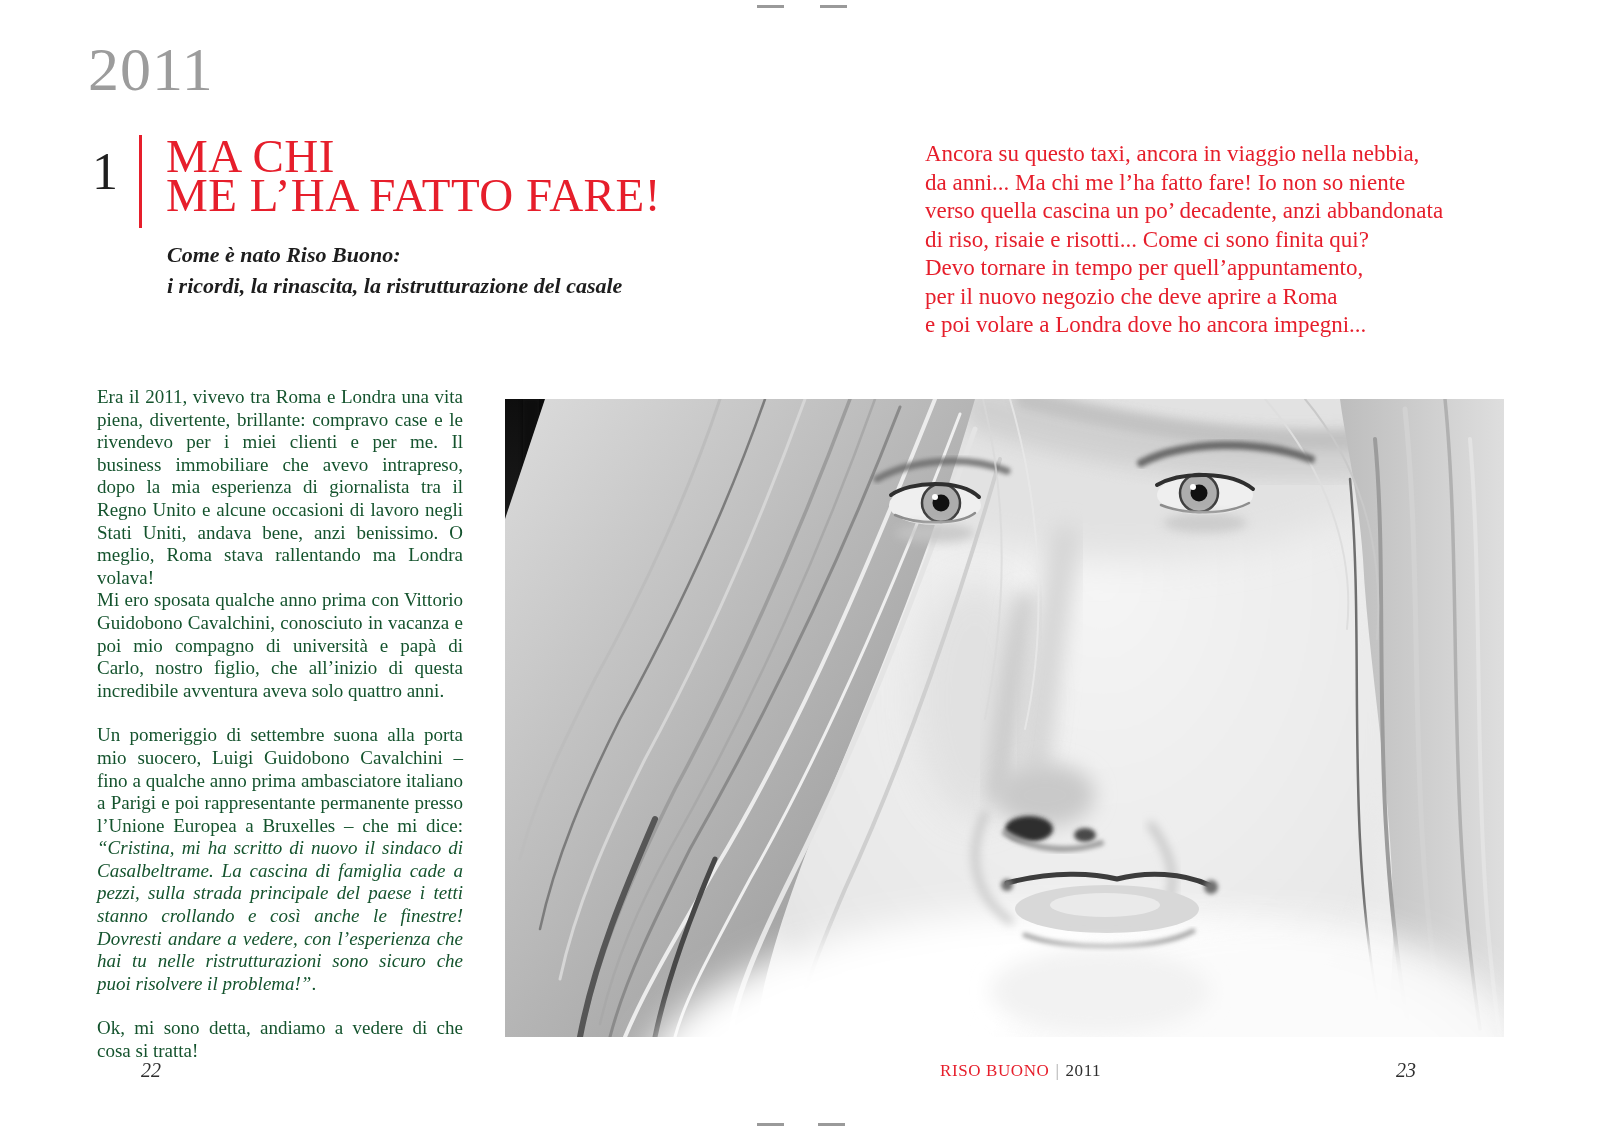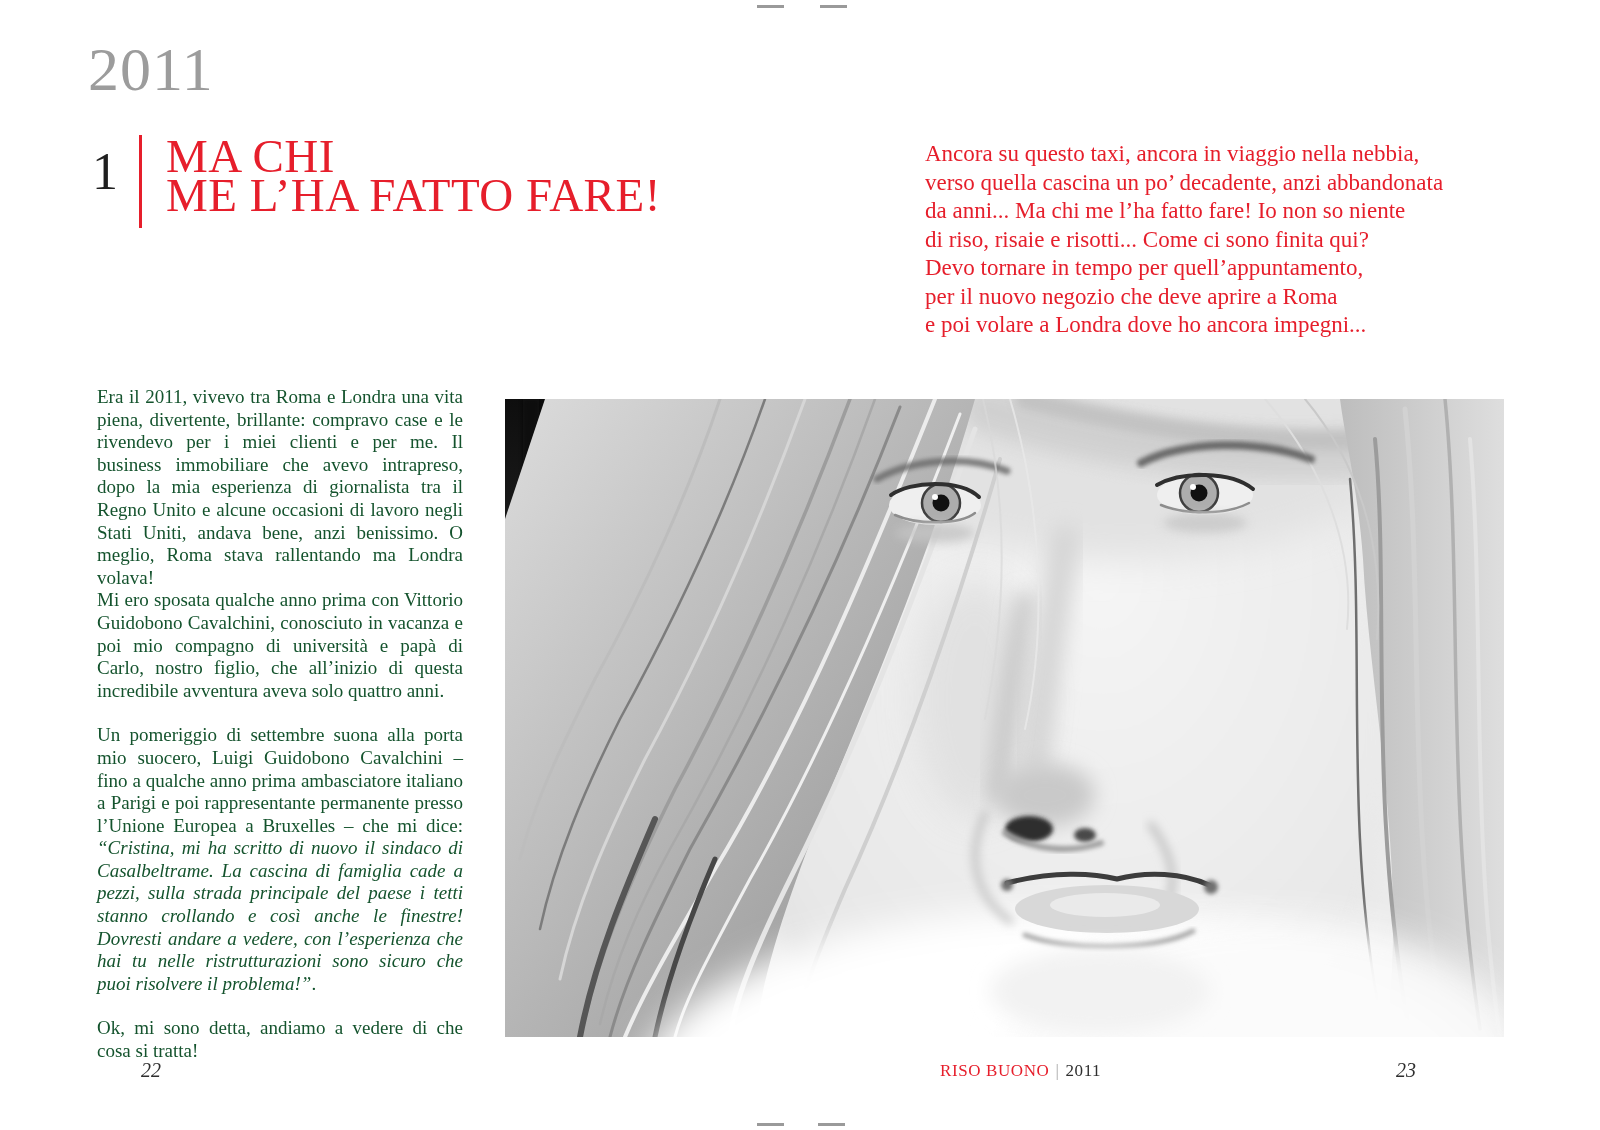--- a/index.html
+++ b/index.html
@@ -40,32 +40,36 @@
   <div class="abs mark mk3"></div>
   <div class="abs mark mk4"></div>
 
   <div class="abs year">2011</div>
   <div class="abs chapnum">1</div>
   <div class="abs redrule"></div>
   <div class="abs title">
     <div>MA CHI</div>
     <div>ME L’HA FATTO FARE!</div>
   </div>
+  <div class="abs subtitle">
+    <div>Come è nato Riso Buono:</div>
+    <div>i ricordi, la rinascita, la ristrutturazione del casale</div>
+  </div>
 
   <div class="abs bodycol">
     <p>Era il 2011, vivevo tra Roma e Londra una vita piena, divertente, brillante: compravo case e le rivendevo per i miei clienti e per me. Il business immobiliare che avevo intrapreso, dopo la mia esperienza di giornalista tra il Regno Unito e alcune occasioni di lavoro negli Stati Uniti, andava bene, anzi benissimo. O meglio, Roma stava rallentando ma Londra volava!</p>
     <p>Mi ero sposata qualche anno prima con Vittorio Guidobono Cavalchini, conosciuto in vacanza e poi mio compagno di università e papà di Carlo, nostro figlio, che all’inizio di questa incredibile avventura aveva solo quattro anni.</p>
     <p class="gap"><span>Un pomeriggio di settembre suona alla porta mio suocero, Luigi Guidobono Cavalchini – fino a qualche anno prima ambasciatore italiano a Parigi e poi rappresentante permanente presso l’Unione Europea a Bruxelles – che mi dice: </span><span class="it">“Cristina, mi ha scritto di nuovo il sindaco di Casalbeltrame. La cascina di famiglia cade a pezzi, sulla strada principale del paese i tetti stanno crollando e così anche le finestre! Dovresti andare a vedere, con l’esperienza che hai tu nelle ristrutturazioni sono sicuro che puoi risolvere il problema!”</span><span>.</span></p>
     <p class="gap">Ok, mi sono detta, andiamo a vedere di che cosa si tratta!</p>
   </div>
 
   <div class="abs quote">
     <div>Ancora su questo taxi, ancora in viaggio nella nebbia,</div>
+    <div>da anni... Ma chi me l’ha fatto fare! Io non so niente</div>
     <div>verso quella cascina un po’ decadente, anzi abbandonata</div>
-    <div>da anni... Ma chi me l’ha fatto fare! Io non so niente</div>
     <div>di riso, risaie e risotti... Come ci sono finita qui?</div>
     <div>Devo tornare in tempo per quell’appuntamento,</div>
     <div>per il nuovo negozio che deve aprire a Roma</div>
     <div>e poi volare a Londra dove ho ancora impegni...</div>
   </div>
 
   <div class="abs photo">
     <svg viewBox="0 0 999 638" xmlns="http://www.w3.org/2000/svg">
       <defs>
         <linearGradient id="gDark" x1="0" y1="0" x2="0" y2="1">

